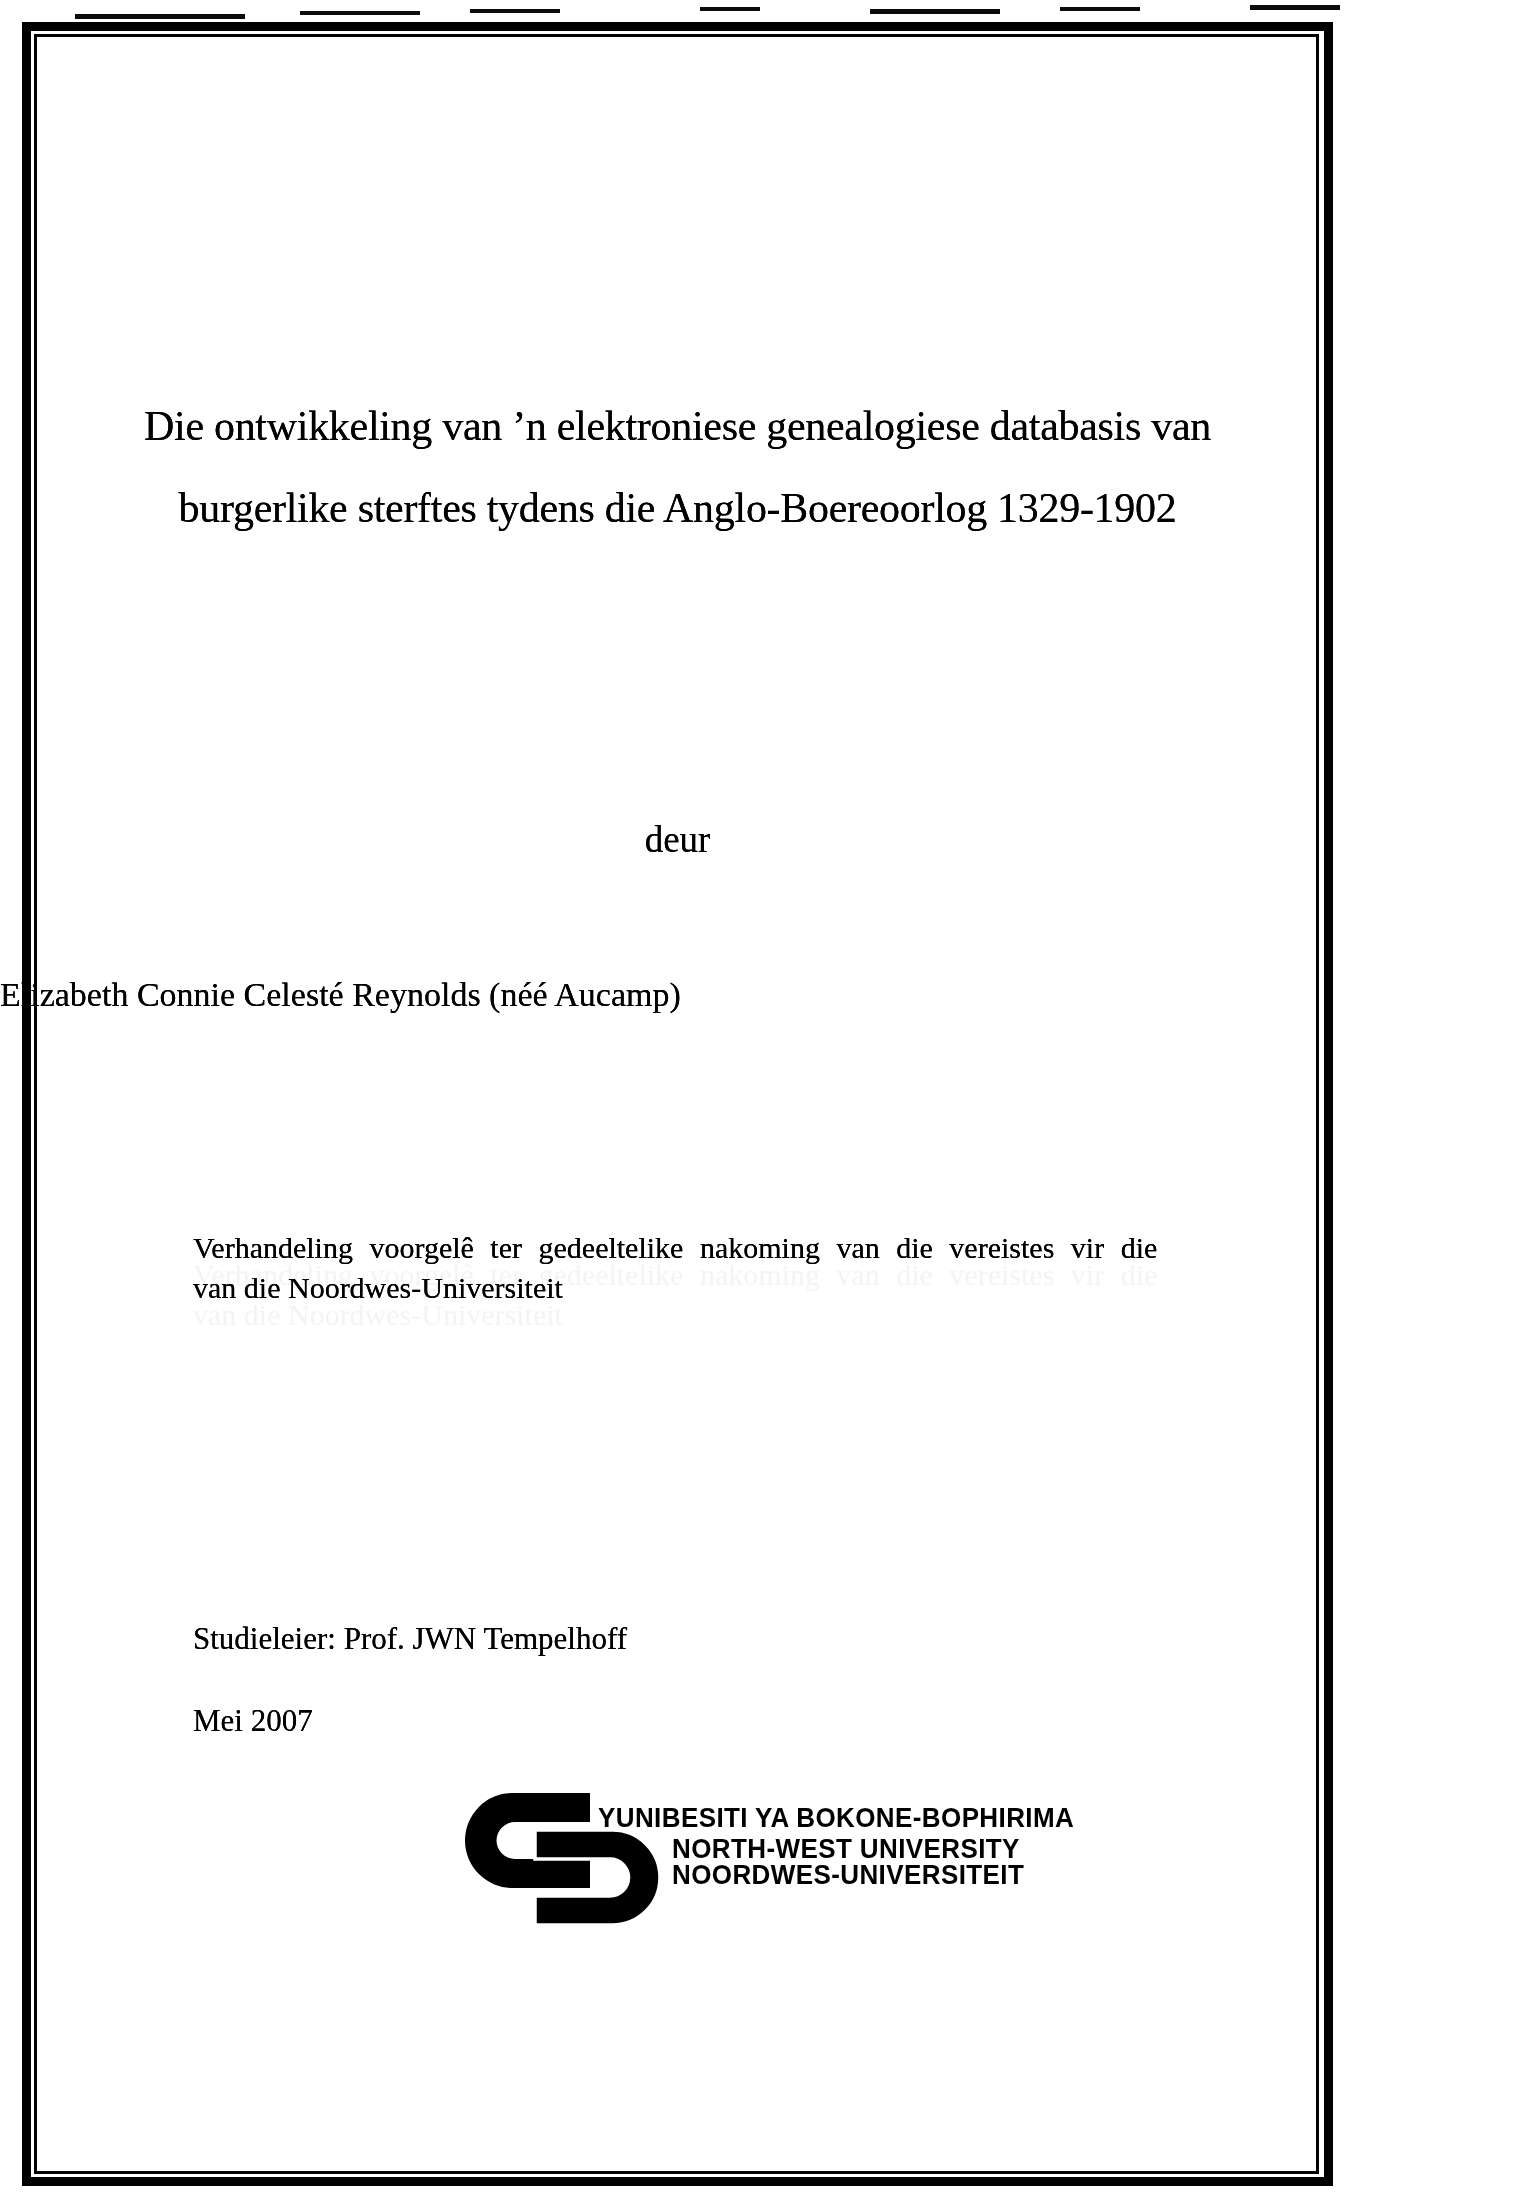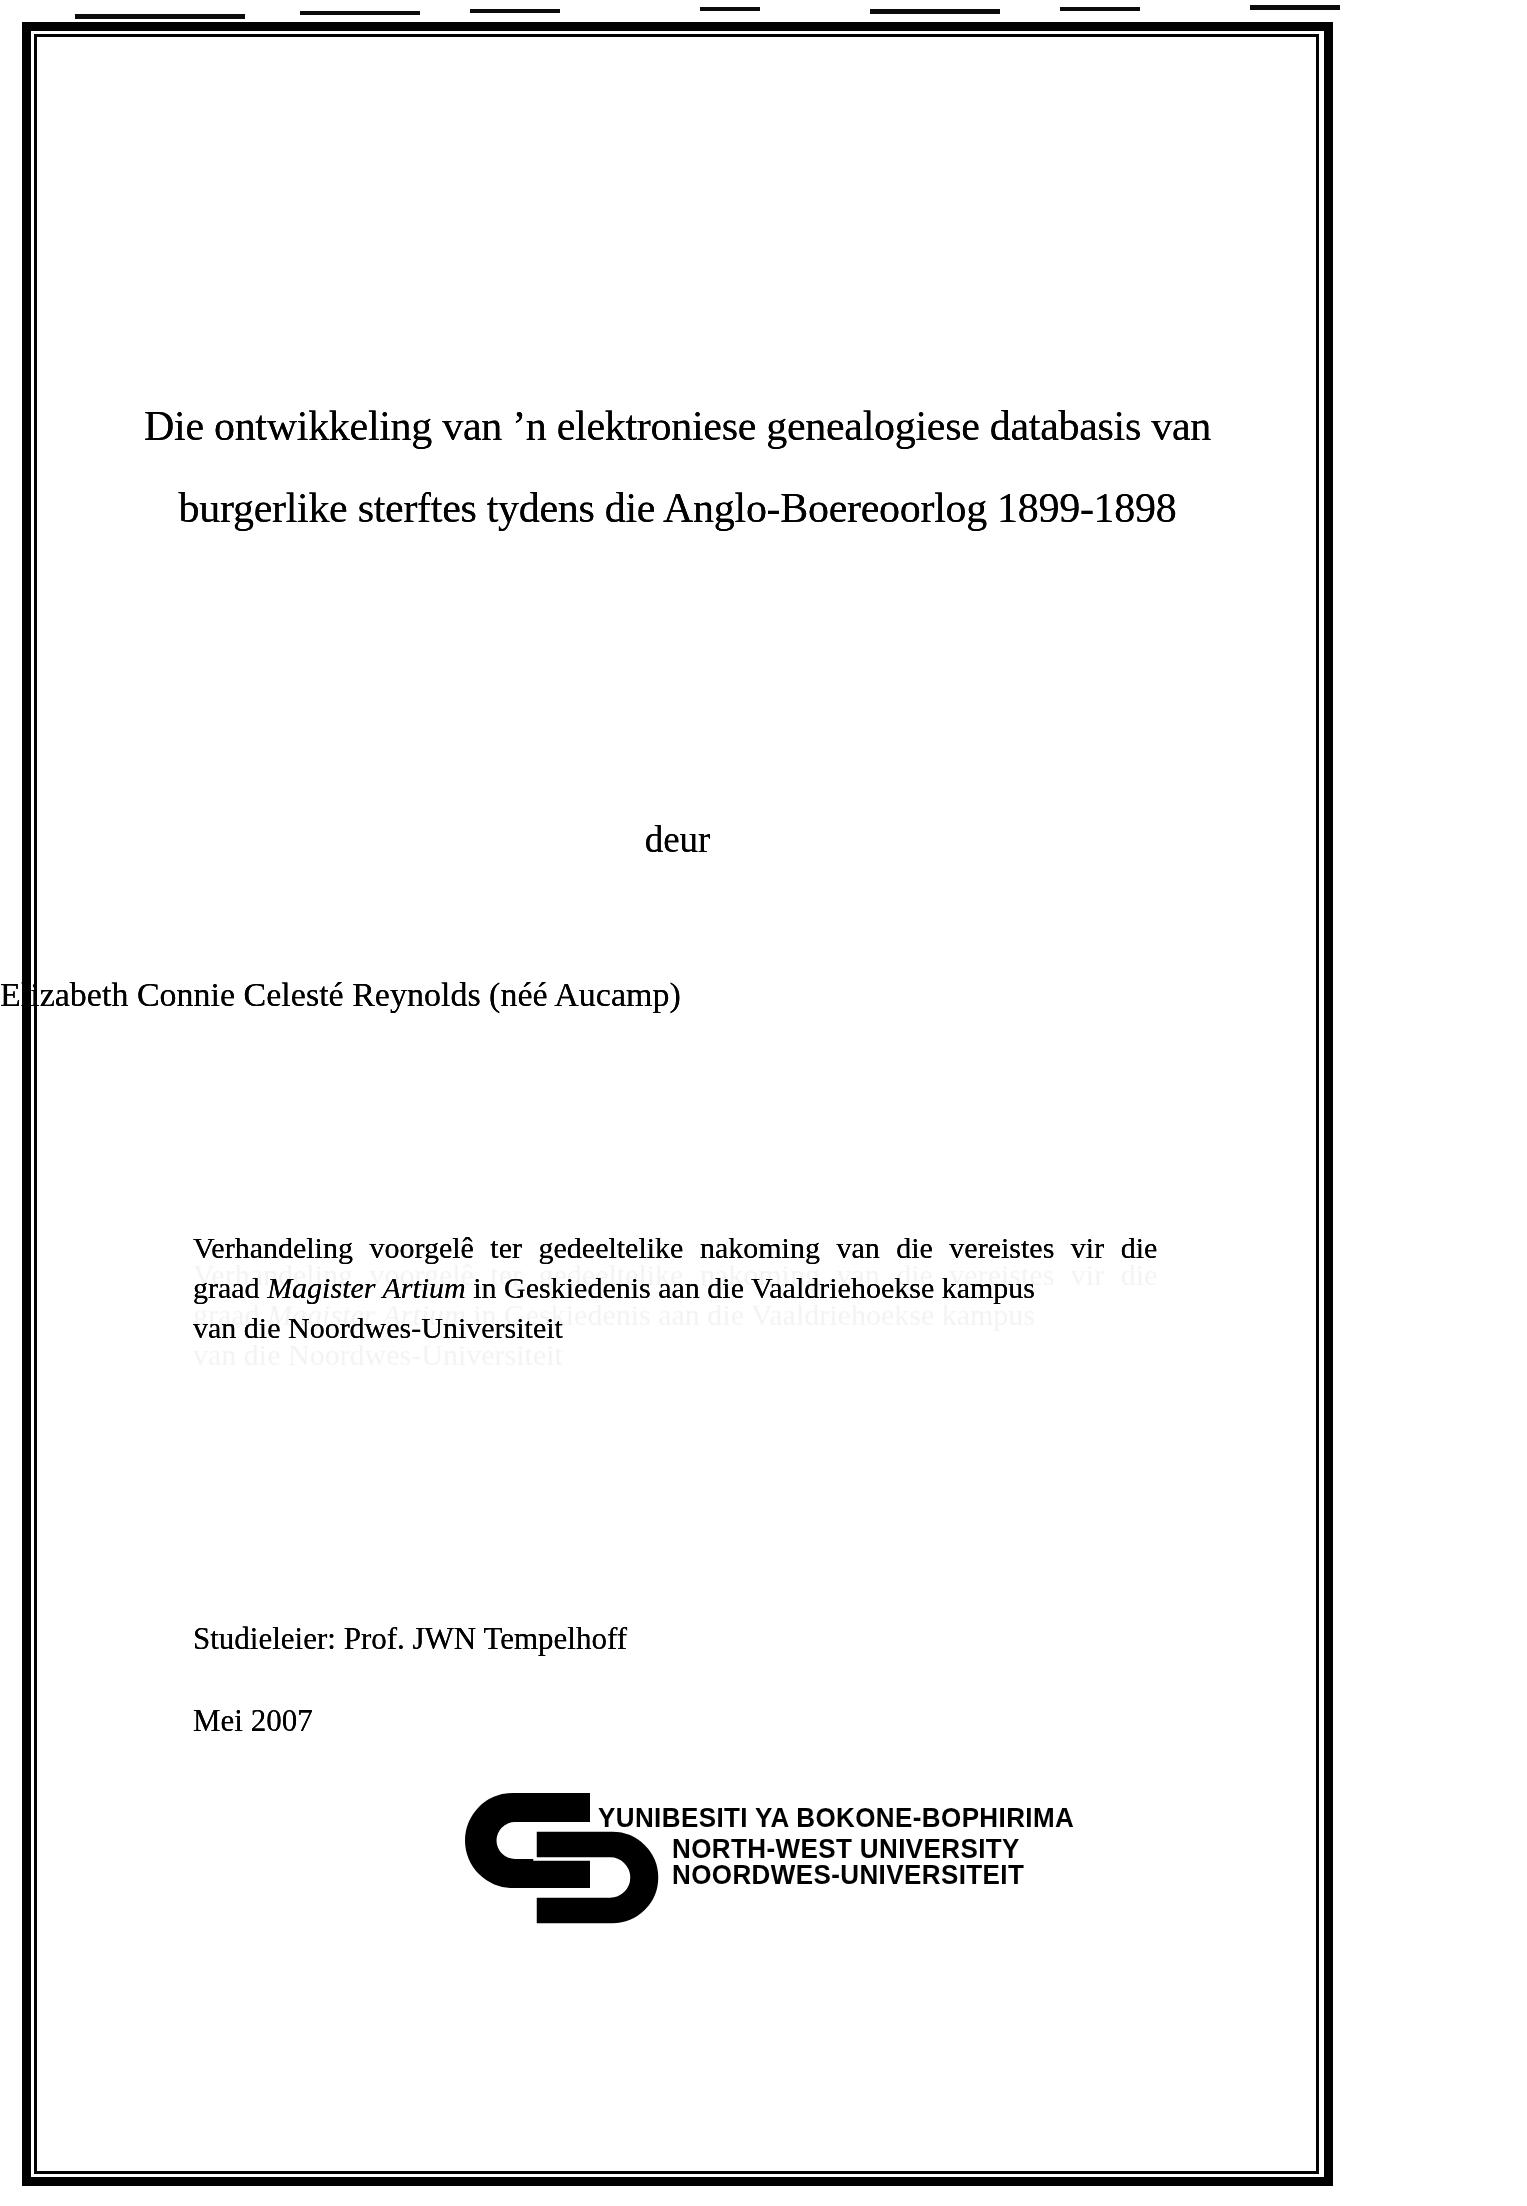--- a/index.html
+++ b/index.html
@@ -45,29 +45,28 @@
   <div class="artifact" style="left:870px;top:9px;width:130px;height:5px;"></div>
   <div class="artifact" style="left:1060px;top:7px;width:80px;height:4px;"></div>
   <div class="artifact" style="left:1250px;top:5px;width:90px;height:5px;"></div>
   <div class="artifact" style="left:1410px;top:4px;width:110px;height:6px;"></div>
 
   <div class="frame-outer"></div>
   <div class="frame-inner"></div>
 
   <h1 class="title">
     <div>Die ontwikkeling van ’n elektroniese genealogiese databasis van</div>
-    <div>burgerlike sterftes tydens die Anglo-Boereoorlog 1899-1898</div>
+    <div>burgerlike sterftes tydens die Anglo-Boereoorlog 1329-1902</div>
   </h1>
 
   <div class="deur">deur</div>
   <div class="author">Elizabeth Connie Celesté Reynolds (néé Aucamp)</div>
 
   <div class="statement">
     <div class="st-line1">Verhandeling voorgelê ter gedeeltelike nakoming van die vereistes vir die</div>
-    <div class="st-line2"><span>graad </span><span class="it">Magister Artium</span><span> in Geskiedenis aan die Vaaldriehoekse kampus</span></div>
     <div class="st-line3">van die Noordwes-Universiteit</div>
   </div>
 
   <div class="supervisor">Studieleier: Prof. JWN Tempelhoff</div>
   <div class="date">Mei 2007</div>
 
   <svg class="logo-mark" viewBox="0 0 195 132" xmlns="http://www.w3.org/2000/svg" aria-hidden="true">
     <path d="M125,0 H47.5 A47.5,47.5 0 0 0 47.5,95 H125 V66 H50 A18.5,18.5 0 0 1 50,29 H125 Z" fill="#000"></path>
     <path d="M70,132 H147.5 A47.5,47.5 0 0 0 147.5,37 H70 V66 H145 A18.5,18.5 0 0 1 145,103 H70 Z" fill="#000" stroke="#fff" stroke-width="3.5"></path>
   </svg>

